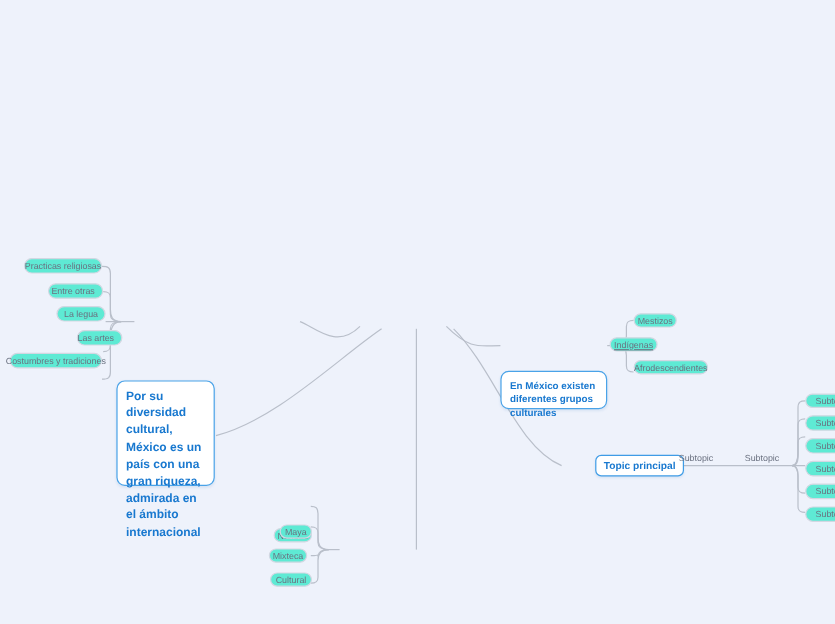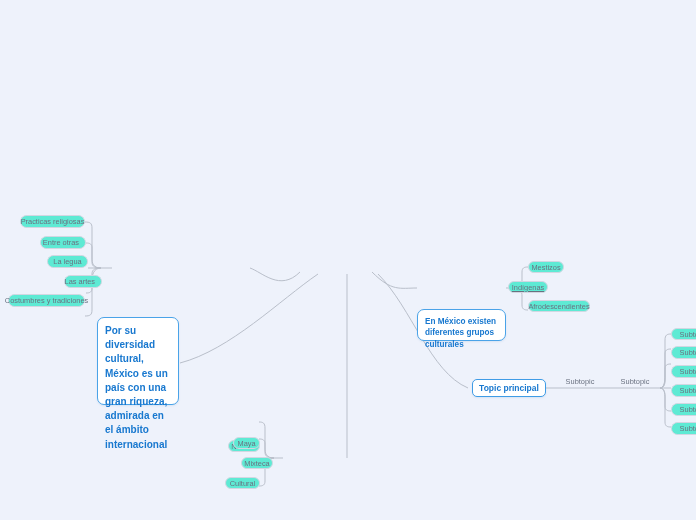--- a/index.html
+++ b/index.html
@@ -174,28 +174,28 @@
     <span>Afrodescendientes</span>
   </div>
 
 
   <div class="node leaf-chip" style="left:228px; top:440px; width:32px; height:12px;">
     <span>Náhuatl</span>
   </div>
   <div class="node leaf-chip" style="left:233px; top:437px; width:27px; height:12px;">
     <span>Maya</span>
   </div>
-  <div class="node leaf-chip" style="left:241px; top:457px; width:32px; height:12px;">
+  <div class="node leaf-chip" style="left:224px; top:457px; width:32px; height:12px;">
     <span>Mixteca</span>
   </div>
   <div class="node leaf-chip" style="left:225px; top:477px; width:35px; height:12px;">
     <span>Cultural</span>
   </div>
 
-  <div class="node topic-pill" style="left:472px; top:379px; width:74px; height:18px;">
+  <div class="node topic-pill" style="left:496px; top:379px; width:74px; height:18px;">
     <span>Topic principal</span>
   </div>
 
   <div class="edge-label" style="left:556px; top:377px; width:48px;">
     <span>Subtopic</span>
   </div>
   <div class="edge-label" style="left:611px; top:377px; width:48px;">
     <span>Subtopic</span>
   </div>
 

